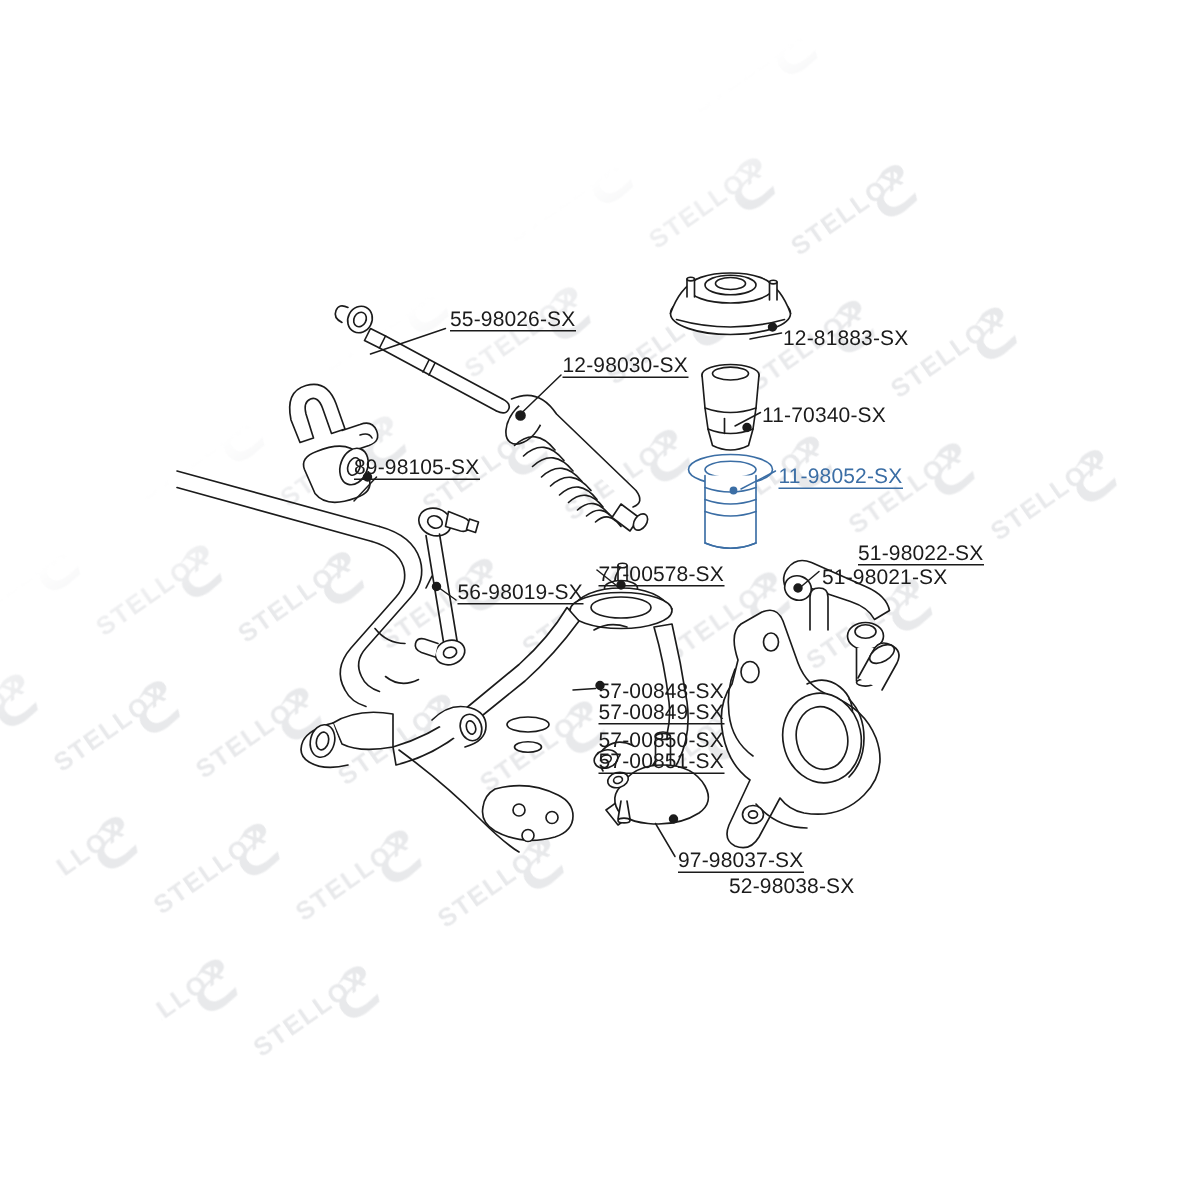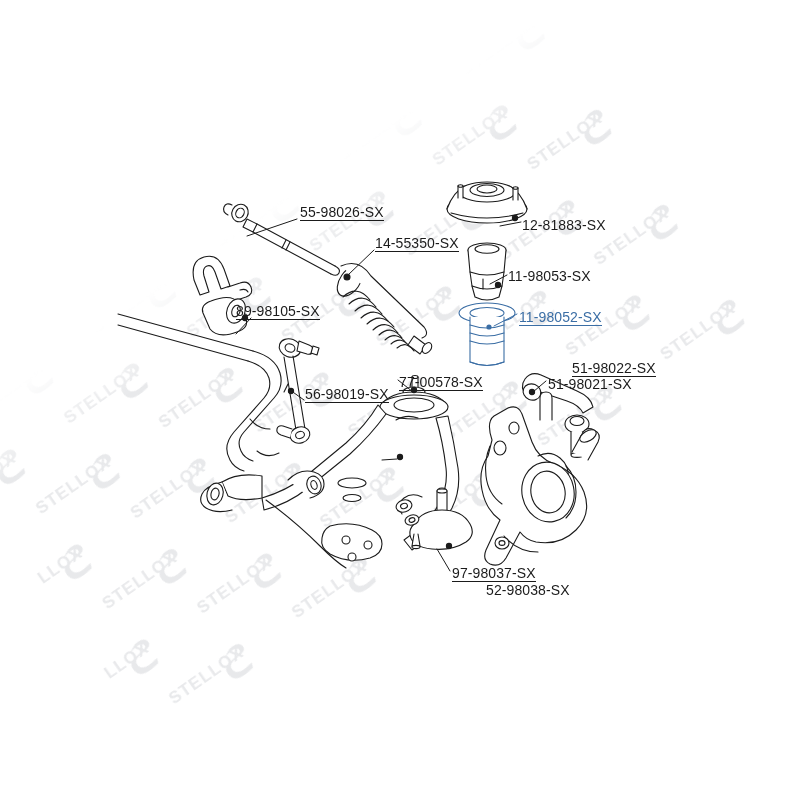--- a/index.html
+++ b/index.html
@@ -286,30 +286,30 @@
   </svg>
 
   <div class="layer" id="label-layer">
 
     <div class="label" style="left:300px;top:205px;">
       <span class="lbl-line">55-98026-SX</span>
       <span class="rule"></span>
     </div>
 
     <div class="label" style="left:375px;top:236px;">
-      <span class="lbl-line">14-55350-SX</span>
+      <span class="lbl-line">12-98030-SX</span>
       <span class="rule"></span>
     </div>
 
     <div class="label" style="left:522px;top:218px;">
       <span class="lbl-line">12-81883-SX</span>
     </div>
 
     <div class="label" style="left:508px;top:269px;">
-      <span class="lbl-line">11-98053-SX</span>
+      <span class="lbl-line">11-70340-SX</span>
     </div>
 
     <div class="label blue" style="left:519px;top:310px;">
       <span class="lbl-line">11-98052-SX</span>
       <span class="rule"></span>
     </div>
 
     <div class="label" style="left:236px;top:304px;">
       <span class="lbl-line">89-98105-SX</span>
       <span class="rule"></span>
@@ -327,20 +327,28 @@
     <div class="label" style="left:399px;top:375px;">
       <span class="lbl-line">77-00578-SX</span>
       <span class="rule"></span>
     </div>
 
     <div class="label" style="left:305px;top:387px;text-align:center;">
       <span class="lbl-line">56-98019-SX</span>
       <span class="rule"></span>
     </div>
 
+    <div class="label" style="left:399px;top:453px;">
+      <span class="lbl-line">57-00848-SX</span>
+      <span class="lbl-line">57-00849-SX</span>
+      <span class="rule"></span>
+      <span class="lbl-line" style="margin-top:3px;">57-00850-SX</span>
+      <span class="lbl-line">57-00851-SX</span>
+      <span class="rule"></span>
+    </div>
 
     <div class="label" style="left:452px;top:566px;">
       <span class="lbl-line">97-98037-SX</span>
       <span class="rule"></span>
     </div>
 
     <div class="label" style="left:452px;top:583px;margin-left:34px;">
       <span class="lbl-line">52-98038-SX</span>
     </div>
 

